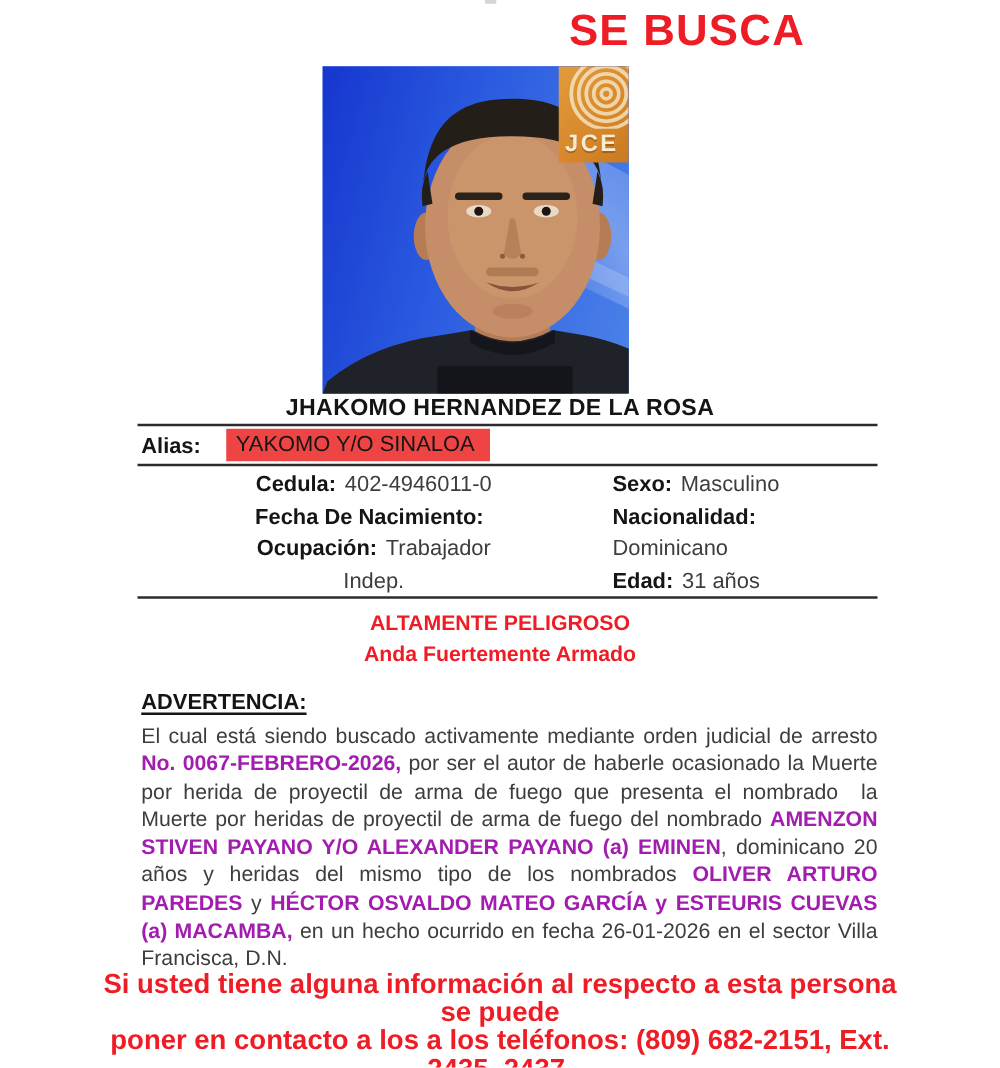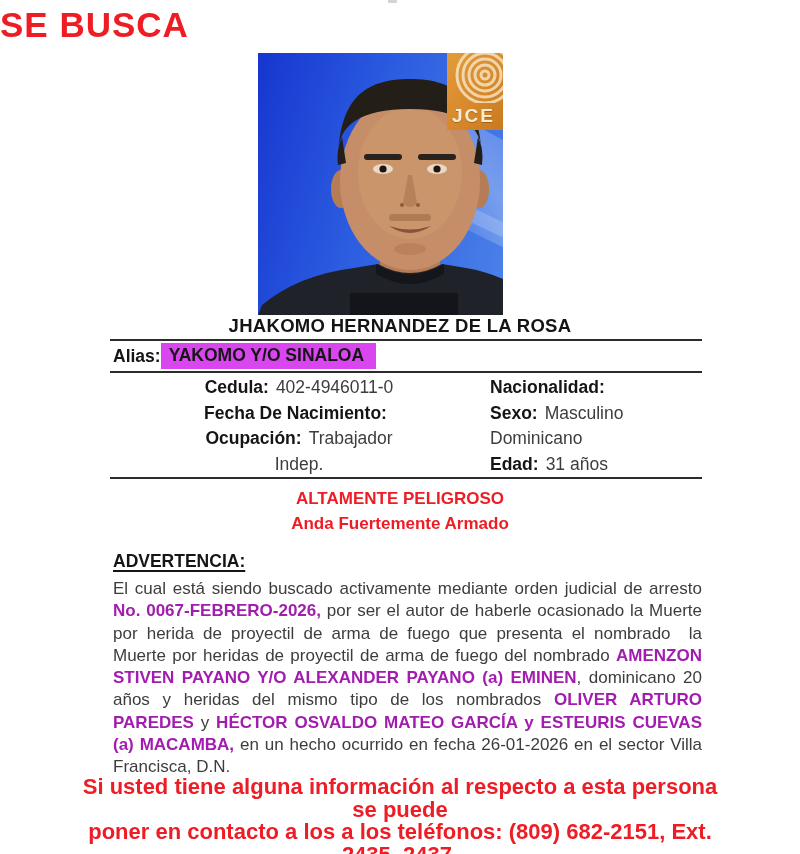--- a/index.html
+++ b/index.html
@@ -3,21 +3,21 @@
 <meta charset="utf-8">
 <style>
   html,body{margin:0;padding:0;}
   body{
     width:800px;height:854px;position:relative;background:#ffffff;
     font-family:"Liberation Sans", sans-serif;color:#3d3d3d;overflow:hidden;
   }
   .abs{position:absolute;}
   
   .title{
-    top:5px;left:0;width:644px;text-align:left;
+    top:5px;left:0;width:644px;text-align:right;
     font-size:35px;font-weight:700;letter-spacing:1px;color:#ee1c25;
   }
   
   .photo{
     top:53px;left:258px;width:245px;height:262px;overflow:hidden;
     background:#2b5be0;
   }
   .photo svg{display:block;}
   .jce-badge{
     position:absolute;top:0;right:0;width:56px;height:77px;
@@ -35,22 +35,22 @@
     font-size:18.5px;font-weight:700;color:#141414;letter-spacing:.3px;
   }
   .rule{left:110px;width:592px;height:2px;background:#2c2c2c;}
   .rule1{top:339px;} .rule2{top:371px;} .rule3{top:477px;}
   
   .alias-row{
     top:343px;left:113px;display:flex;align-items:center;font-size:17.5px;
   }
   .alias-label{font-weight:700;color:#151515;}
   .alias-value{
-    font-weight:700;color:#151515;
-    background:#d946ef;padding:2px 12px 3px 8px;
+    margin-left:20px;font-weight:400;color:#151515;
+    background:#ef4444;padding:2px 12px 3px 8px;
   }
   
   .details-col{top:375px;font-size:17.5px;line-height:25.6px;}
   .details-left{left:113px;width:372px;text-align:center;}
   .details-right{left:490px;width:214px;}
   .dline .lbl{font-weight:700;color:#151515;margin-right:7px;}
   .dline .lbl:empty{margin-right:0;}
   .dline .val{color:#3d3d3d;}
   
   .danger1{top:489px;}
@@ -169,24 +169,24 @@
   <div class="dline">
     <span class="lbl">Ocupación:</span><span class="val">Trabajador</span>
   </div>
   <div class="dline">
     <span class="lbl"></span><span class="val">Indep.</span>
   </div>
 </div>
 
 <div class="abs details-col details-right">
   <div class="dline">
+    <span class="lbl">Sexo:</span><span class="val">Masculino</span>
+  </div>
+  <div class="dline">
     <span class="lbl">Nacionalidad:</span><span class="val"></span>
-  </div>
-  <div class="dline">
-    <span class="lbl">Sexo:</span><span class="val">Masculino</span>
   </div>
   <div class="dline">
     <span class="lbl"></span><span class="val">Dominicano</span>
   </div>
   <div class="dline">
     <span class="lbl">Edad:</span><span class="val">31 años</span>
   </div>
 </div>
 
 <div class="abs rule rule3"></div>

